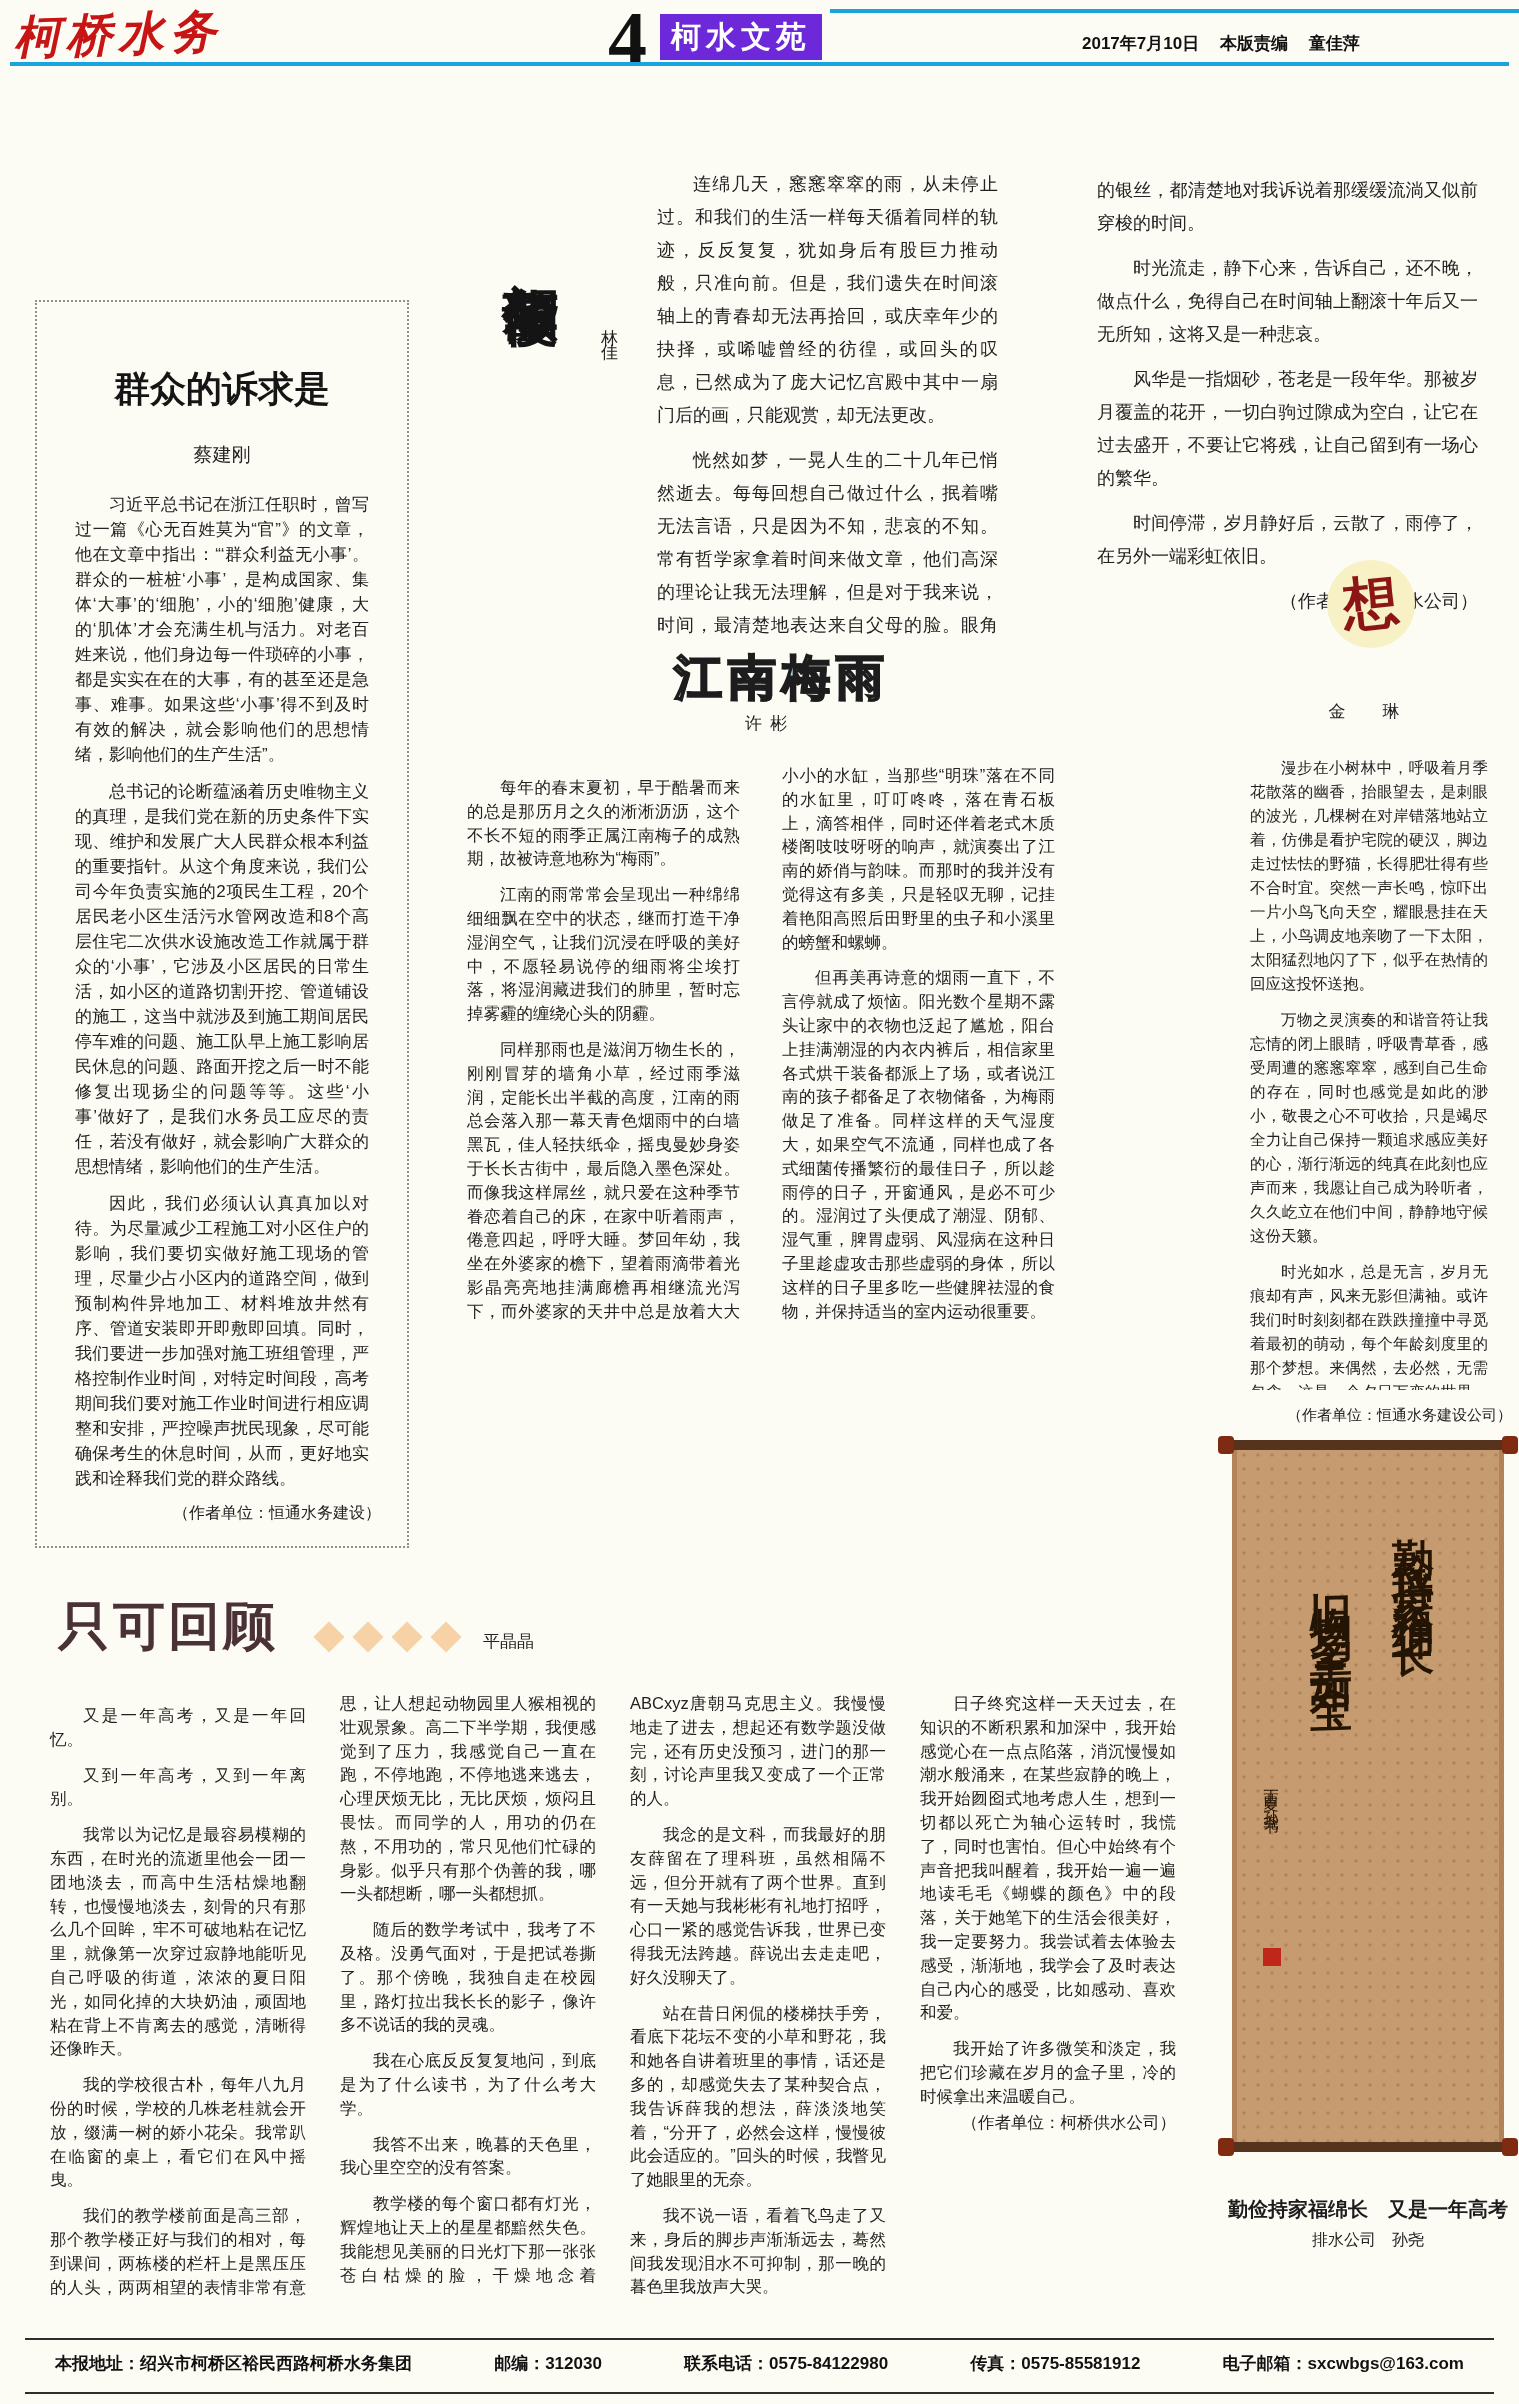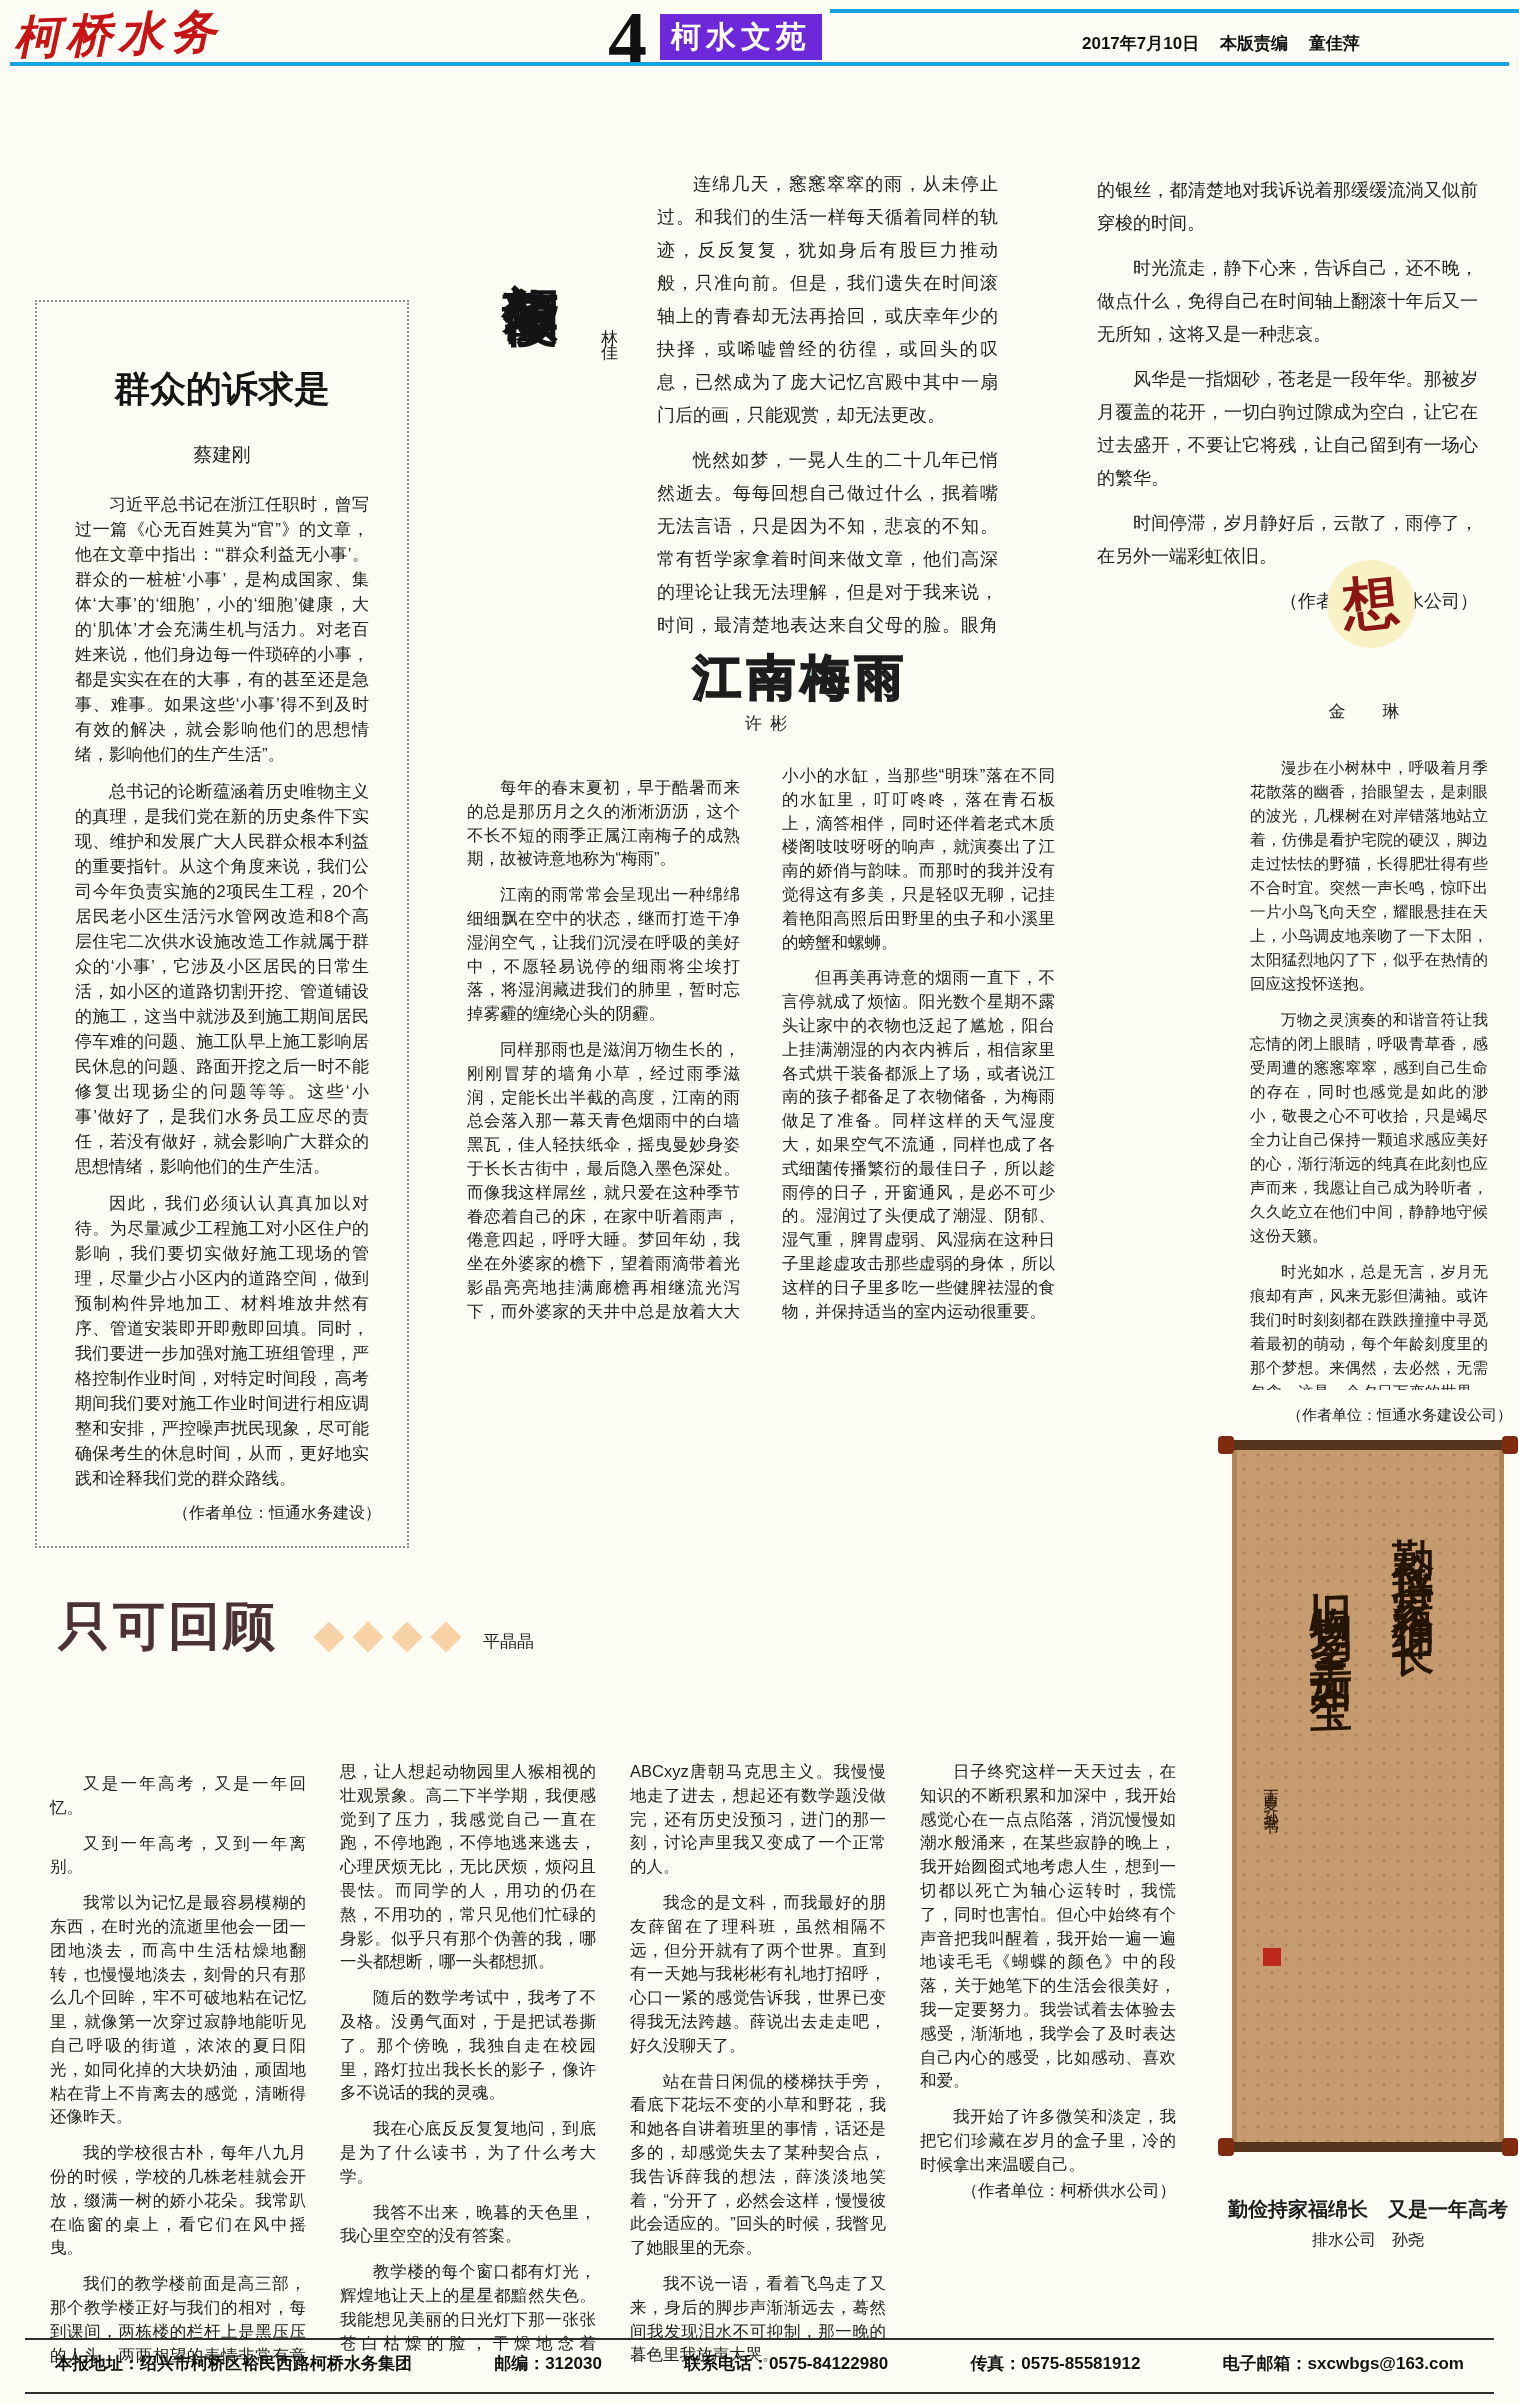--- a/index.html
+++ b/index.html
@@ -33,21 +33,21 @@
   .sh-title{left:501px;top:238px;writing-mode:vertical-rl;font-size:56px;font-weight:800;
             letter-spacing:4px;color:#141414;line-height:1.05;}
   .sh-author{left:598px;top:316px;writing-mode:vertical-rl;font-size:17px;letter-spacing:14px;
              font-family:"Liberation Serif",serif;}
   .sh-col{font-size:18px;line-height:33px;text-align:justify;}
   .sh-col1{left:645px;top:156px;width:365px;height:478px;overflow:hidden;}
   .sh-col2{left:1085px;top:162px;width:405px;}
   .sh-col2 .para:first-child{text-indent:0;}
 
   
-  .jn-title{left:667px;top:646px;width:268px;text-align:center;font-size:48px;font-weight:bold;
+  .jn-title{left:648px;top:646px;width:268px;text-align:center;font-size:48px;font-weight:bold;
             letter-spacing:6px;color:#b7dce3;-webkit-text-stroke:2px #1d1d1d;
             text-shadow:1px 1px 0 #1d1d1d;}
   .jn-author{left:636px;top:712px;width:268px;text-align:center;font-size:17px;letter-spacing:8px;
              font-family:"Liberation Serif",serif;}
   .jn-body{left:455px;top:764px;width:612px;height:572px;column-count:2;column-gap:18px;column-fill:auto;
            font-size:16.5px;line-height:23.8px;text-align:justify;overflow:hidden;}
 
   
   .x-circle{left:1327px;top:560px;width:88px;height:88px;border-radius:50%;background:#f8f1c6;
             display:flex;align-items:center;justify-content:center;}
@@ -57,21 +57,21 @@
   .x-body{left:1238px;top:744px;width:262px;height:646px;overflow:hidden;font-size:15.5px;
           line-height:24px;text-align:justify;}
   .x-credit{left:1238px;top:1394px;width:262px;text-align:right;font-size:15px;
             font-family:"Liberation Serif",serif;}
 
   
   .hg-title{left:58px;top:1592px;font-size:52px;font-weight:900;color:#4a3136;letter-spacing:3px;}
   .hg-diamonds{left:318px;top:1626px;display:flex;}
   .diamond{width:22px;height:22px;background:#f6d2a6;transform:rotate(45deg);margin-right:17px;}
   .hg-author{left:483px;top:1630px;font-size:17px;font-family:"Liberation Serif",serif;}
-  .hg-body{left:38px;top:1760px;width:1150px;height:616px;column-count:4;column-gap:10px;column-fill:auto;
+  .hg-body{left:38px;top:1692px;width:1150px;height:616px;column-count:4;column-gap:10px;column-fill:auto;
            font-size:16.5px;line-height:23.8px;text-align:justify;overflow:hidden;}
 
   
   .scroll{left:1232px;top:1438px;width:272px;height:730px;}
   .roller{position:absolute;left:-6px;width:284px;height:10px;background:#55331c;border-radius:3px;z-index:2;}
   .roller.top{top:2px;}
   .roller.bottom{top:704px;}
   .knob{position:absolute;width:16px;height:18px;background:#7e2b11;border-radius:4px;top:-4px;}
   .knob.left{left:-8px;}
   .knob.right{right:-8px;}

